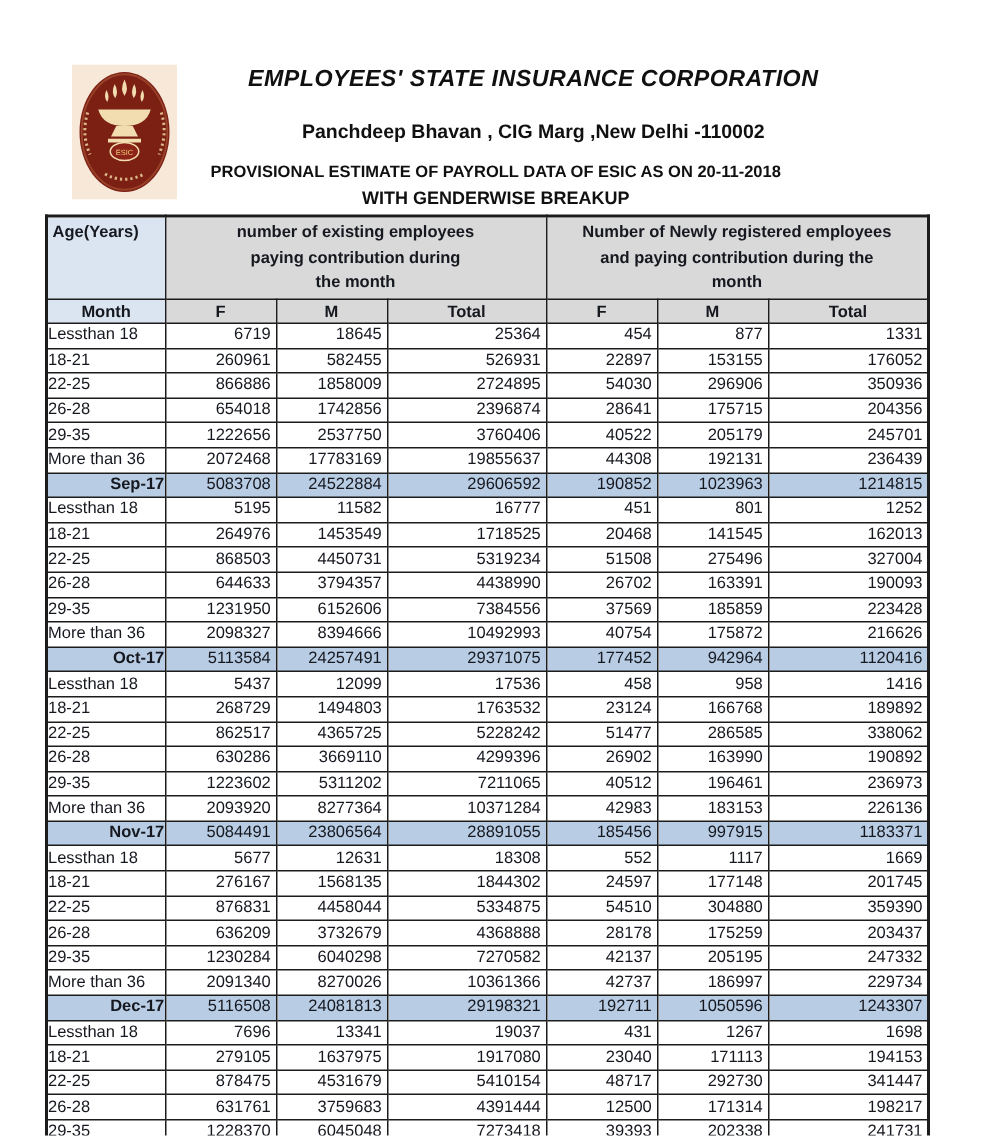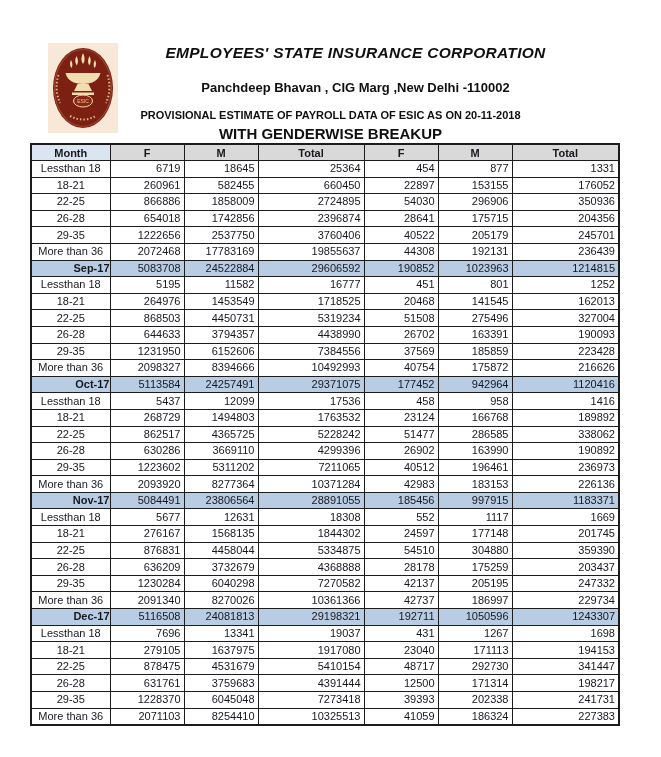--- a/index.html
+++ b/index.html
@@ -16,21 +16,21 @@
   .address {
     position:absolute; top:68px; left:90px; right:40px; text-align:center;
     font-size:13px; font-weight:bold; color:#101010; white-space:nowrap;
   }
   .doc-title1 {
     position:absolute; top:97px; left:0; width:661px; text-align:center;
     font-size:11px; font-weight:bold; color:#101010;
   }
   .doc-title2 {
     position:absolute; top:113px; left:0; width:661px; text-align:center;
-    font-size:15px; font-weight:bold; color:#101010;
+    font-size:12px; font-weight:bold; color:#101010;
   }
 
   table.payroll {
     position:absolute; top:131px; left:30px; width:588px;
     border-collapse:collapse; table-layout:fixed;
     border:2px solid #1c1c1c; color:#16181f;
   }
   .payroll td, .payroll th { border:1px solid #1c1c1c; overflow:hidden; padding:0; }
 
   .group-head th {
@@ -39,21 +39,21 @@
   }
   .group-head th.corner {
     background:#dbe5f1; text-align:left; vertical-align:top; padding:2px 0 0 3px;
   }
 
   .sub-head th { height:15px; font-size:11px; font-weight:bold; background:#d9d9d9; text-align:center; }
   .sub-head th.month-col { background:#dbe5f1; }
 
   .row td { height:15.6px; font-size:11px; line-height:1; background:#ffffff; }
   .row td.num { text-align:right; padding-right:3px; font-variant-numeric:tabular-nums; }
-  .age-row td.label { text-align:center; }
+  .age-row td.label { }
   .month-row td { background:#b8cce4; }
   .month-row td.label { text-align:right; font-weight:bold; padding-left:2px; }
 </style>
 </head>
 <body>
 
 <div class="page">
 
   <div class="logo">
     <svg width="70" height="90" viewBox="0 0 70 90" xmlns="http://www.w3.org/2000/svg">
@@ -87,20 +87,29 @@
     <colgroup>
       <col style="width:79px">
         <col style="width:74px">
         <col style="width:74px">
         <col style="width:106px">
       <col style="width:74px">
         <col style="width:74px">
         <col style="width:107px">
     </colgroup>
     <thead>
+      <tr class="group-head">
+        <th class="corner">Age(Years)</th>
+        <th colspan="3">number of existing employees
+paying contribution during
+the month</th>
+        <th colspan="3">Number of Newly  registered employees
+and paying contribution during the
+month</th>
+      </tr>
       <tr class="sub-head">
         <th class="month-col">Month</th>
         <th>F</th>
         <th>M</th>
         <th>Total</th>
         <th>F</th>
         <th>M</th>
         <th>Total</th>
       </tr>
     </thead>
@@ -111,21 +120,21 @@
       <td class="num">18645</td>
       <td class="num">25364</td>
       <td class="num">454</td>
       <td class="num">877</td>
       <td class="num">1331</td>
     </tr>
         <tr class="row age-row">
       <td class="label">18-21</td>
       <td class="num">260961</td>
       <td class="num">582455</td>
-      <td class="num">660450</td>
+      <td class="num">526931</td>
       <td class="num">22897</td>
       <td class="num">153155</td>
       <td class="num">176052</td>
     </tr>
         <tr class="row age-row">
       <td class="label">22-25</td>
       <td class="num">866886</td>
       <td class="num">1858009</td>
       <td class="num">2724895</td>
       <td class="num">54030</td>

